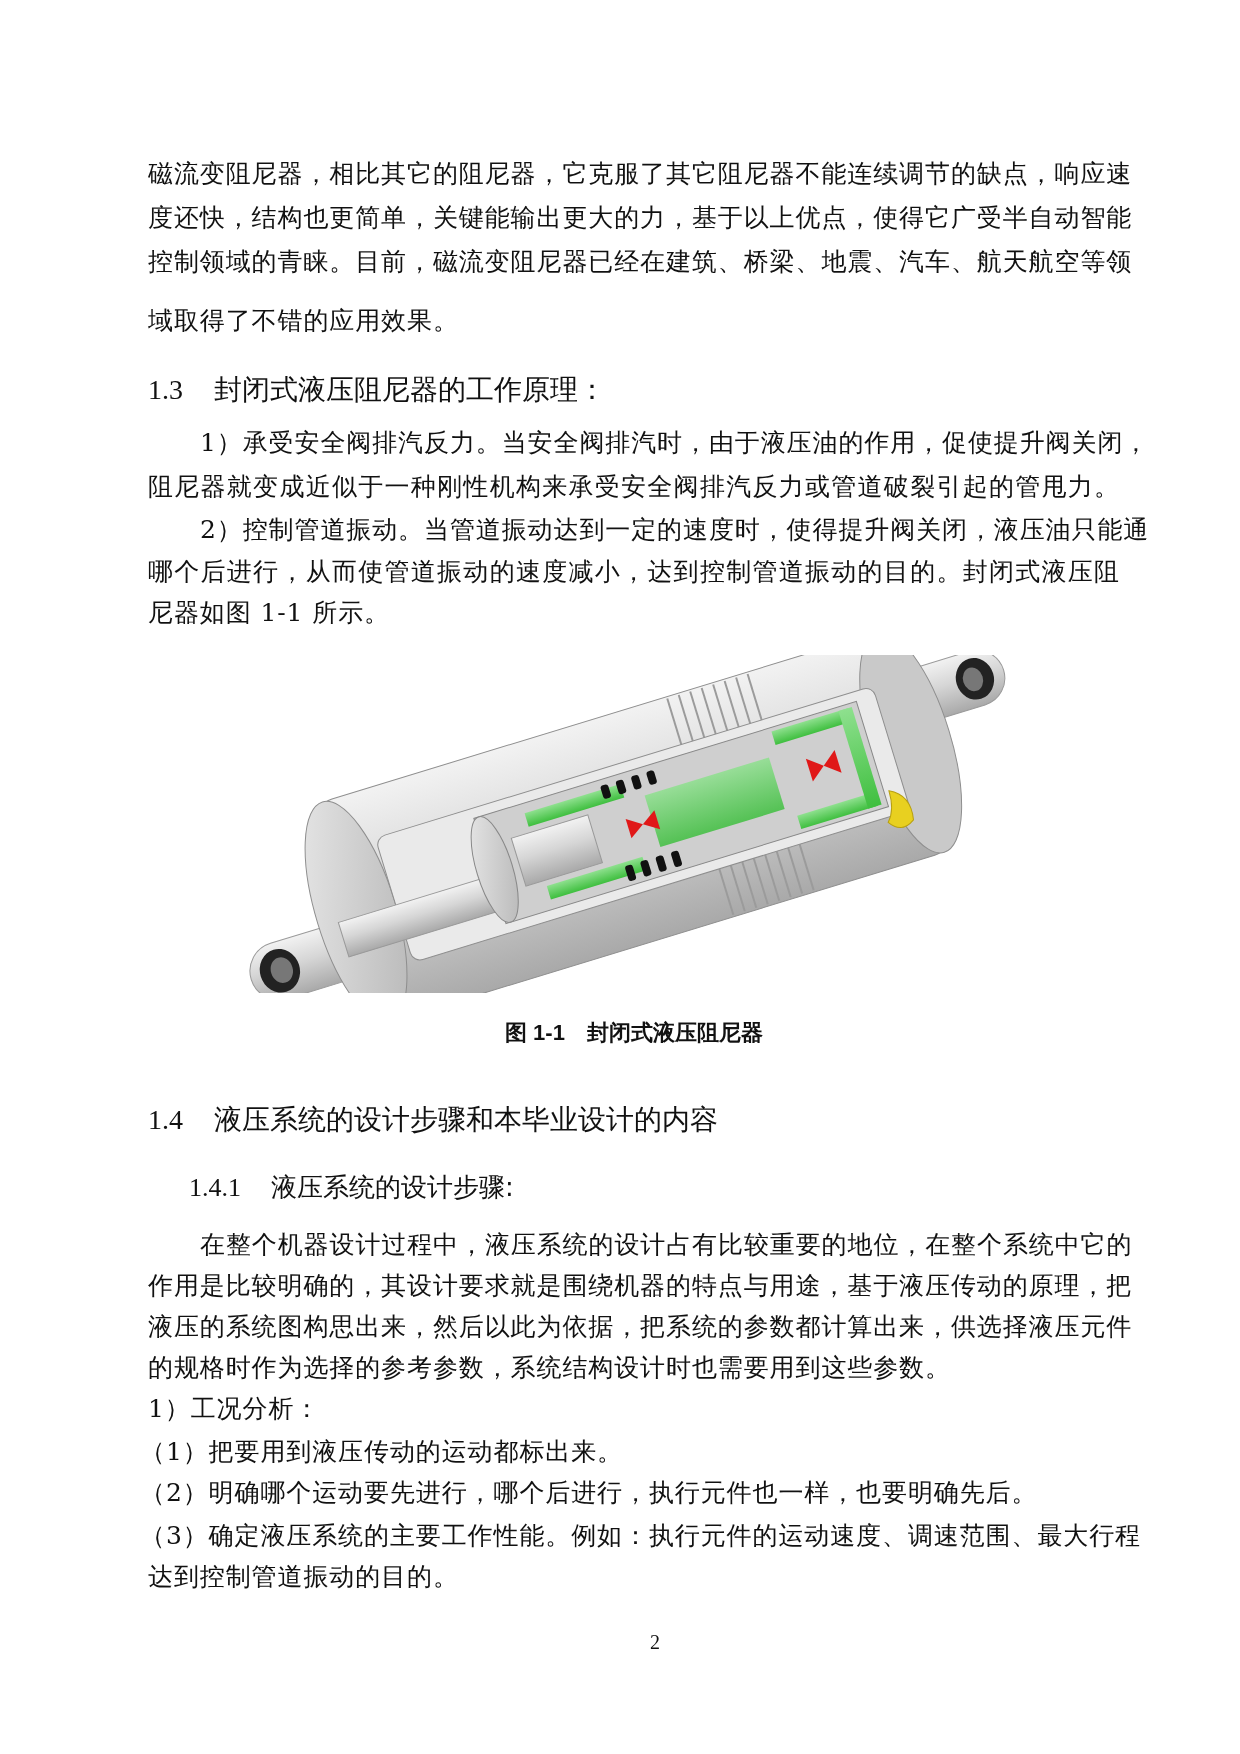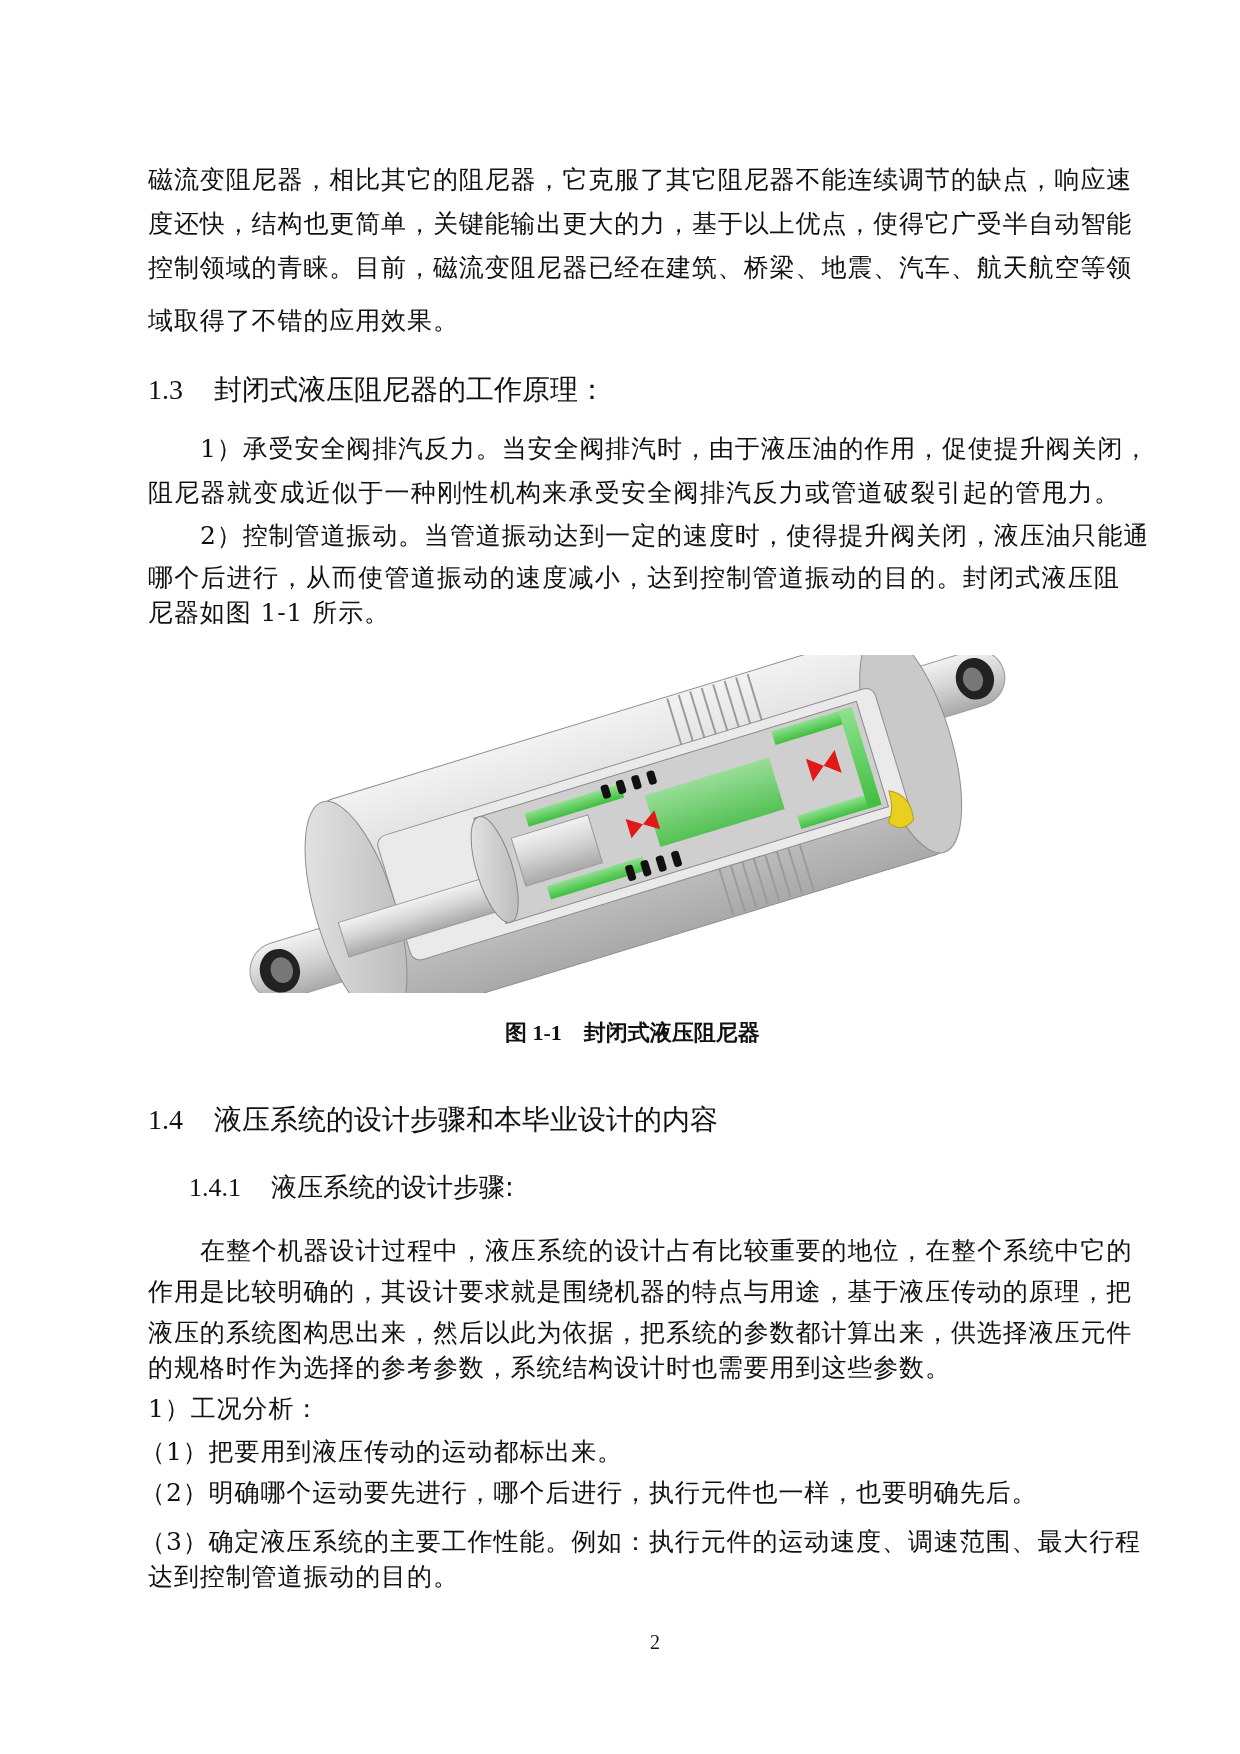--- a/index.html
+++ b/index.html
@@ -1,31 +1,31 @@
 <!DOCTYPE html>
 <html><head>
 <meta charset="utf-8">
 <style>
   html, body { margin: 0; padding: 0; background: #ffffff; }
   body { width: 1240px; height: 1754px; position: relative; overflow: hidden;
          font-family: "DejaVu Serif", "Liberation Serif", serif; color: #111; }
   .line { position: absolute; left: 148px; width: 972px; font-size: 25px; line-height: 30px;
           white-space: nowrap; letter-spacing: 0.9px; }
-  .justify { text-align: justify; text-align-last: justify; margin-top: 6px; }
+  .justify { text-align: justify; text-align-last: justify; }
   .indent { left: 200px; width: 920px; }
   .h2 { position: absolute; left: 148px; font-size: 28px; line-height: 34px; white-space: nowrap;
         font-family: "DejaVu Sans", "Liberation Sans", sans-serif; }
   .h2 .num { font-family: "Liberation Serif", serif; display: inline-block; width: 66px; }
   .h3 { position: absolute; left: 148px; font-size: 26px; line-height: 32px; white-space: nowrap;
         font-family: "DejaVu Sans", "Liberation Sans", sans-serif; margin-left: 41px; }
   .h3 .num { font-family: "Liberation Serif", serif; display: inline-block; width: 82px; }
   .figure { position: absolute; left: 232px; top: 655px; width: 782px; height: 338px; }
   .caption { position: absolute; left: 505px; top: 1018px; font-size: 22px; line-height: 30px;
              font-family: "DejaVu Sans", "Liberation Sans", sans-serif; font-weight: bold; white-space: nowrap; }
-  .caption .fignum { font-family: Liberation Serif, serif; font-weight: bold; margin-right: 22px; }
+  .caption .fignum { font-family: Liberation Sans, sans-serif; font-weight: bold; margin-right: 22px; }
   .pagenum { position: absolute; left: 650px; top: 1628px; font-size: 20px; line-height: 28px;
              font-family: "Liberation Serif", serif; }
 </style>
 </head>
 <body>
 
 <div>
   <div class="line justify" style="top:159px">磁流变阻尼器，相比其它的阻尼器，它克服了其它阻尼器不能连续调节的缺点，响应速</div>
   <div class="line justify" style="top:203px">度还快，结构也更简单，关键能输出更大的力，基于以上优点，使得它广受半自动智能</div>
   <div class="line justify" style="top:247px">控制领域的青睐。目前，磁流变阻尼器已经在建筑、桥梁、地震、汽车、航天航空等领</div>

